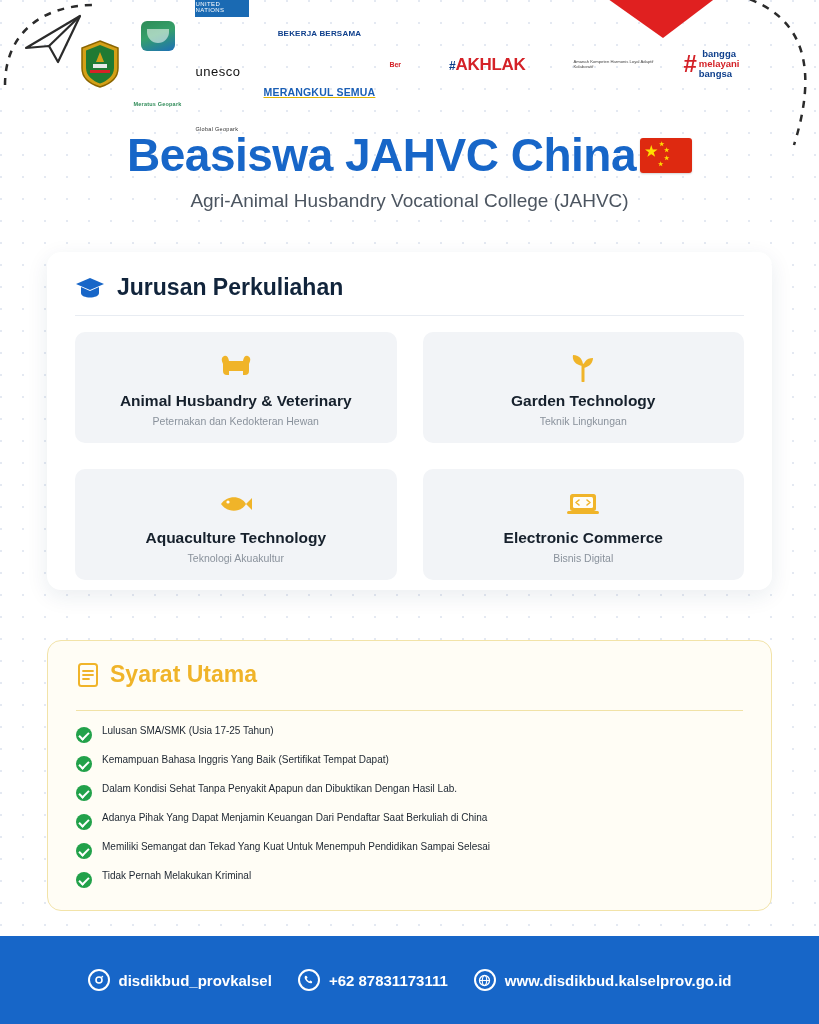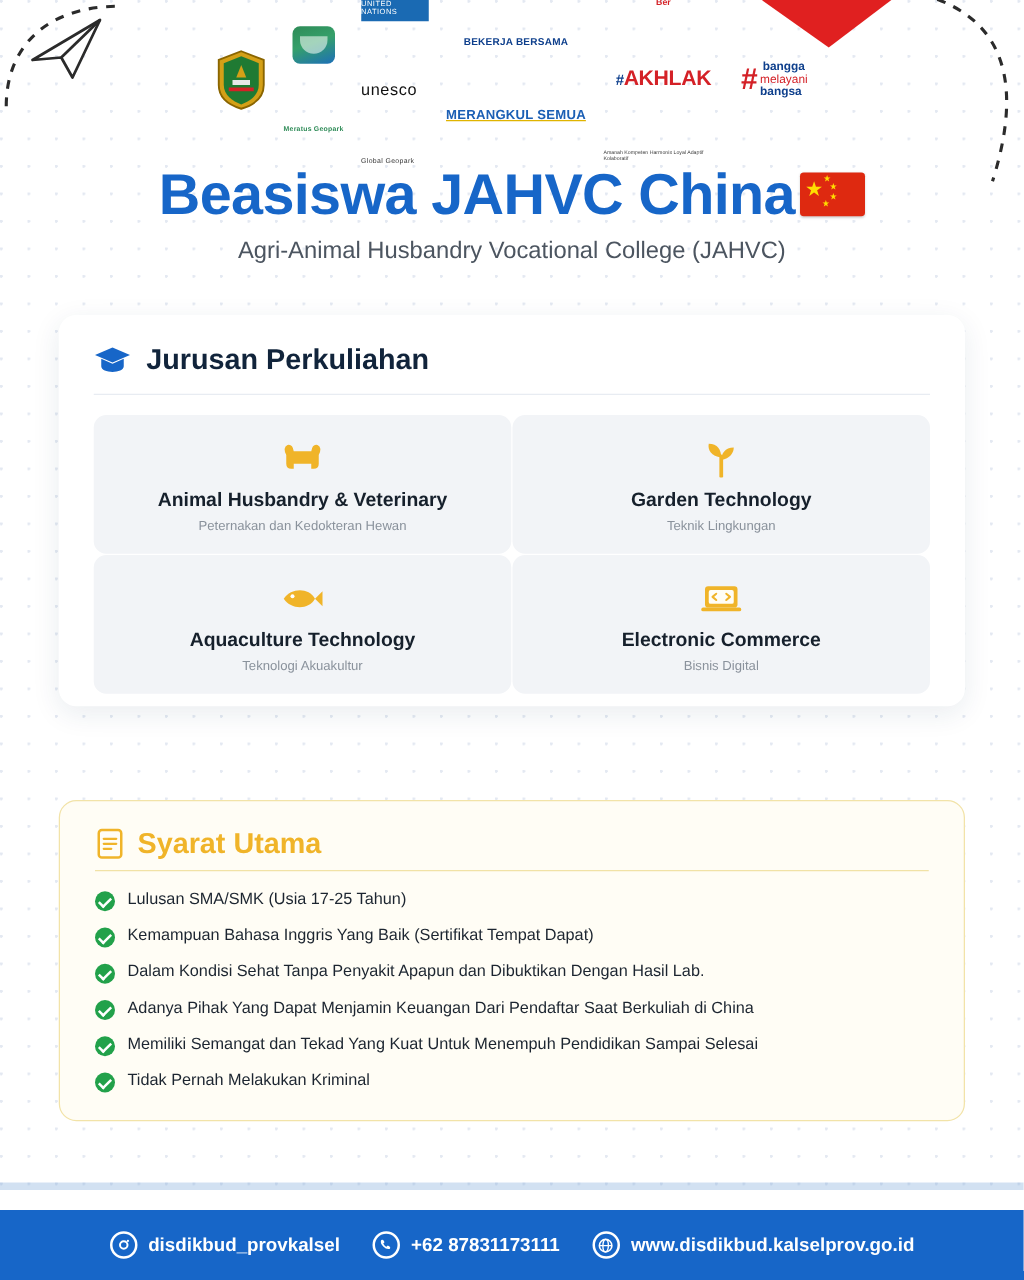--- a/index.html
+++ b/index.html
@@ -51,30 +51,30 @@
   .logo-geopark .gp-text { font-size: 5.5px; color: #2e8b57; font-weight: 700; letter-spacing:.2px; margin-top:2px;}
   .logo-unesco { display:flex; flex-direction:column; align-items:flex-start; }
   .logo-unesco .un-bar { width: 54px; height: 20px; background:#1a6ab3; display:flex; align-items:center; justify-content:center;}
   .logo-unesco .un-bar span{ color:#fff; font-size:6px; letter-spacing:.4px;}
   .logo-unesco .un-name { font-size: 13px; font-weight: 400; color:#111; letter-spacing:.5px; line-height:1;}
   .logo-unesco .un-sub { font-size: 5.5px; color:#333; letter-spacing:.3px;}
   .logo-bekerja { display:flex; flex-direction:column; line-height:1.05; }
   .logo-bekerja .bk1 { font-size:8px; font-weight:700; color:#0e3f8c; letter-spacing:.2px;}
   .logo-bekerja .bk2 { font-size:10.5px; font-weight:800; color:#1b5fb5; letter-spacing:.2px;}
   .logo-bekerja .bk2 u { text-decoration: underline; text-decoration-color:#e0b400;}
-  .logo-akhlak { display:flex; flex-direction:column; line-height:1; }
+  .logo-akhlak { display:flex; flex-direction:row; line-height:1; }
   .logo-akhlak .ak-top { font-size:7px; font-weight:700; color:#d42127;}
   .logo-akhlak .ak-main { font-size:17px; font-weight:800; color:#d42127; letter-spacing:-.3px;}
   .logo-akhlak .ak-main .gt{ color:#0e3f8c; font-size:12px;}
   .logo-akhlak .ak-sub { font-size:4.2px; color:#444; max-width:96px; line-height:1.25;}
   .logo-bangga { display:flex; align-items:center; gap:2px; }
   .logo-bangga .hash { font-size:24px; font-weight:800; color:#d42127; line-height:.9;}
   .logo-bangga .bt { line-height:1.05; }
   .logo-bangga .bt .b1 { font-size:9.5px; font-weight:800; color:#0e3f8c;text-align:center;}
-  .logo-bangga .bt .b2 { font-size:9.5px; font-weight:400; color:#d42127;}
+  .logo-bangga .bt .b2 { font-size:9.5px; font-weight:700; color:#d42127;}
   .logo-bangga .bt .b3 { font-size:9.5px; font-weight:800; color:#0e3f8c;}
 
   
   .title-wrap { position:absolute; top:128px; left:0; right:0; text-align:center; }
   .title {
     font-size: 46px; font-weight: 800; color:#1766c8; letter-spacing:-.5px;
     display:inline-flex; align-items:center; gap:4px;
   }
   .flag-cn {
     width: 52px; height: 35px; background:#de2910; border-radius:3px;
@@ -93,49 +93,49 @@
   
   .card {
     position:absolute; left:47px; right:47px; top:252px;
     background:#fff; border-radius:14px; padding:22px 28px 10px;
     box-shadow: 0 6px 22px rgba(25,50,90,.09);
   }
   .card-head { display:flex; align-items:center; gap:12px; padding-bottom:14px; border-bottom:1px solid #e8ecf2; }
   .card-head h2 { font-size: 23px; color:#11243b; font-weight:800; }
   .grad-icon { width:30px; height:24px; }
   .grid {
-    display:grid; grid-template-columns: 1fr 1fr; gap:1px; margin-top:16px;
+    display:grid; grid-template-columns: 1fr 1fr; gap:26px; margin-top:16px;
   }
   .major {
     background:#f2f4f7; border-radius:10px; padding:18px 10px 16px; text-align:center;
   }
   .major .m-icon { height:34px; display:flex; align-items:center; justify-content:center; margin-bottom:8px;}
   .major .m-title { font-size:15.5px; font-weight:800; color:#16202c; }
   .major .m-sub { font-size:10.5px; color:#8a929c; margin-top:5px; }
 
   
   .card-req {
     position:absolute; left:47px; right:47px; top:640px;
     background:#fffdf5; border:1px solid #f2e3a8; border-radius:14px;
     padding:20px 28px 22px;
   }
-  .req-head { display:flex; align-items:center; gap:10px; padding-bottom:8px; border-bottom:1px solid #f1e2a6; }
+  .req-head { display:flex; align-items:center; gap:10px; padding-bottom:22px; border-bottom:1px solid #f1e2a6; }
   .req-head h2 { font-size:23px; font-weight:800; color:#f0b429; }
   .req-list { margin-top:14px; display:flex; flex-direction:column; gap:11px; }
   .req-item { display:flex; align-items:flex-start; gap:10px; }
   .check { width:16px; height:16px; flex:0 0 16px; border-radius:50%; background:#22a14a; position:relative; margin-top:2px;}
   .check::after{
     content:""; position:absolute; left:5px; top:3px; width:4px; height:8px;
     border:solid #fff; border-width:0 2px 2px 0; transform: rotate(45deg);
   }
-  .req-text { font-size:13px; color:#1c2530; line-height:1.25; }
+  .req-text { font-size:10px; color:#1c2530; line-height:1.25; }
 
   
   .footer {
-    position:absolute; left:0; right:0; bottom:0; height:56px;
+    position:absolute; left:0; right:0; bottom:0; height:88px;
     background:#1766c8; display:flex; align-items:center; justify-content:center; gap:26px;
   }
   .f-item { display:flex; align-items:center; gap:9px; color:#fff; font-size:15px; font-weight:700; }
   .f-ic { width:22px; height:22px; border:2px solid #fff; border-radius:6px; display:flex; align-items:center; justify-content:center; }
   .f-ic.round { border-radius:50%; }
   .f-ic svg { display:block; }
   .footer-strip { position:absolute; left:0; right:0; bottom:72px; height:6px; background:#7ea8d9; opacity:.35;}
 </style>
 </head>
 <body>

